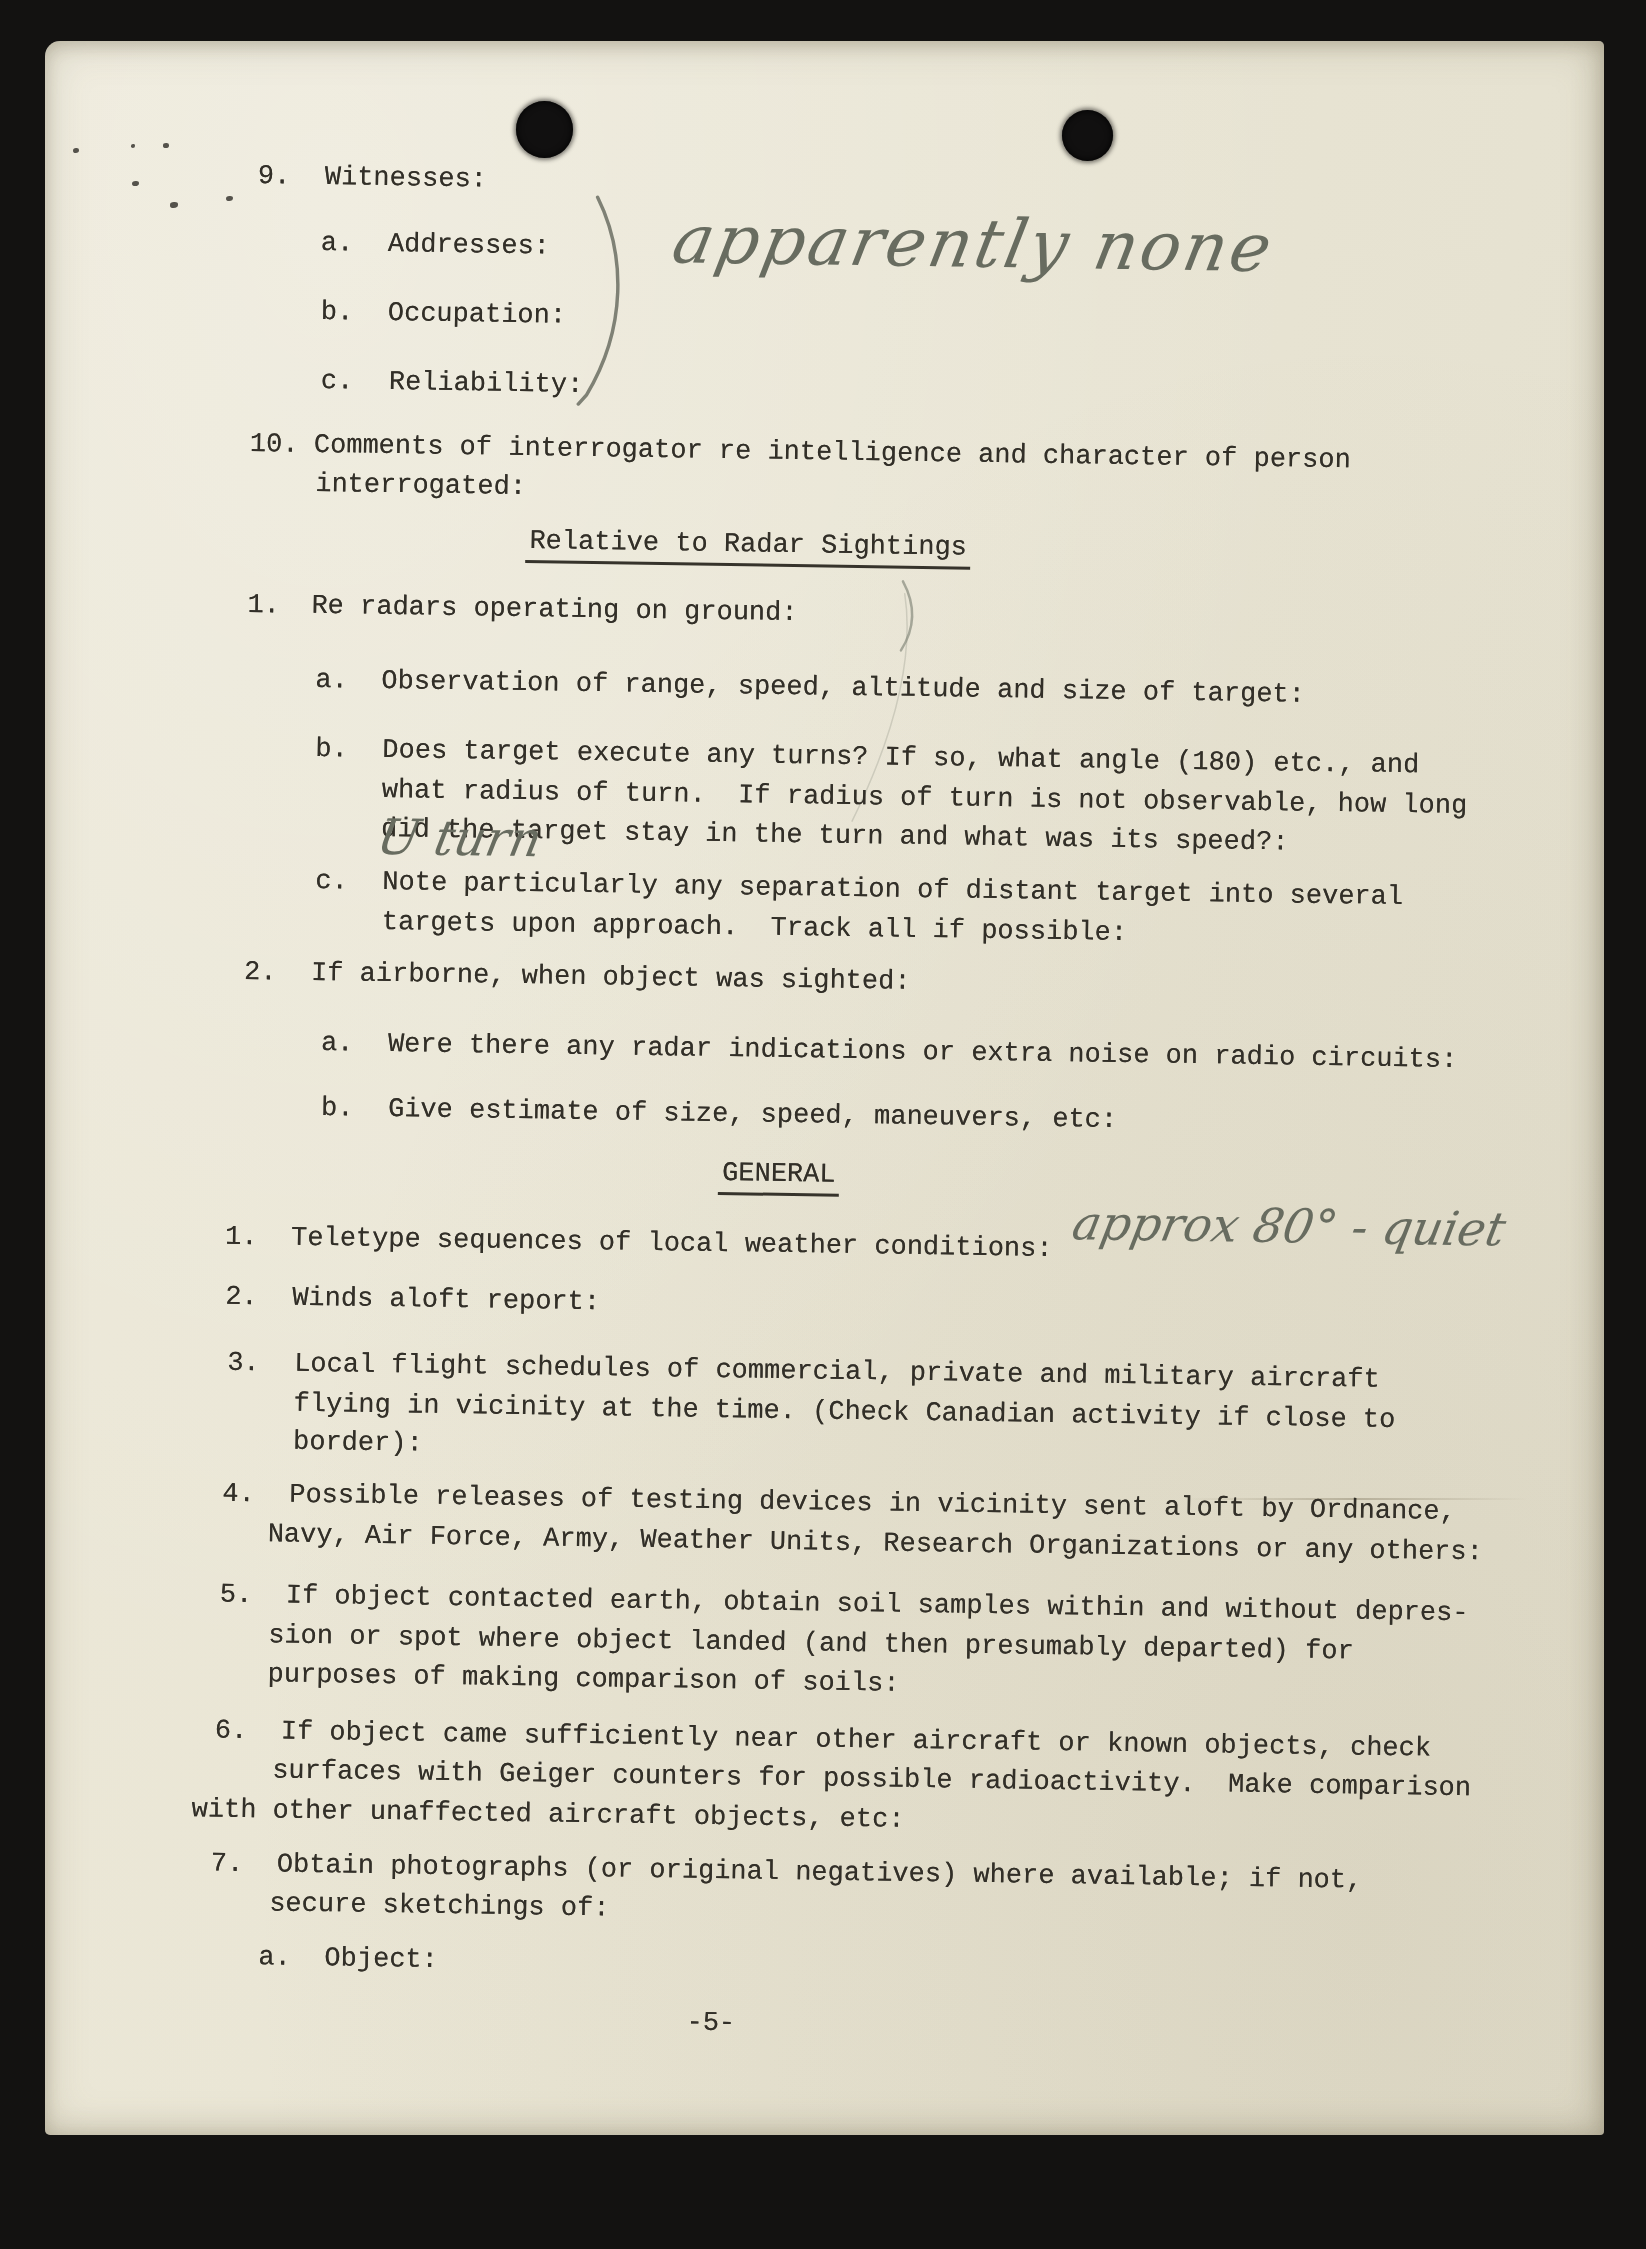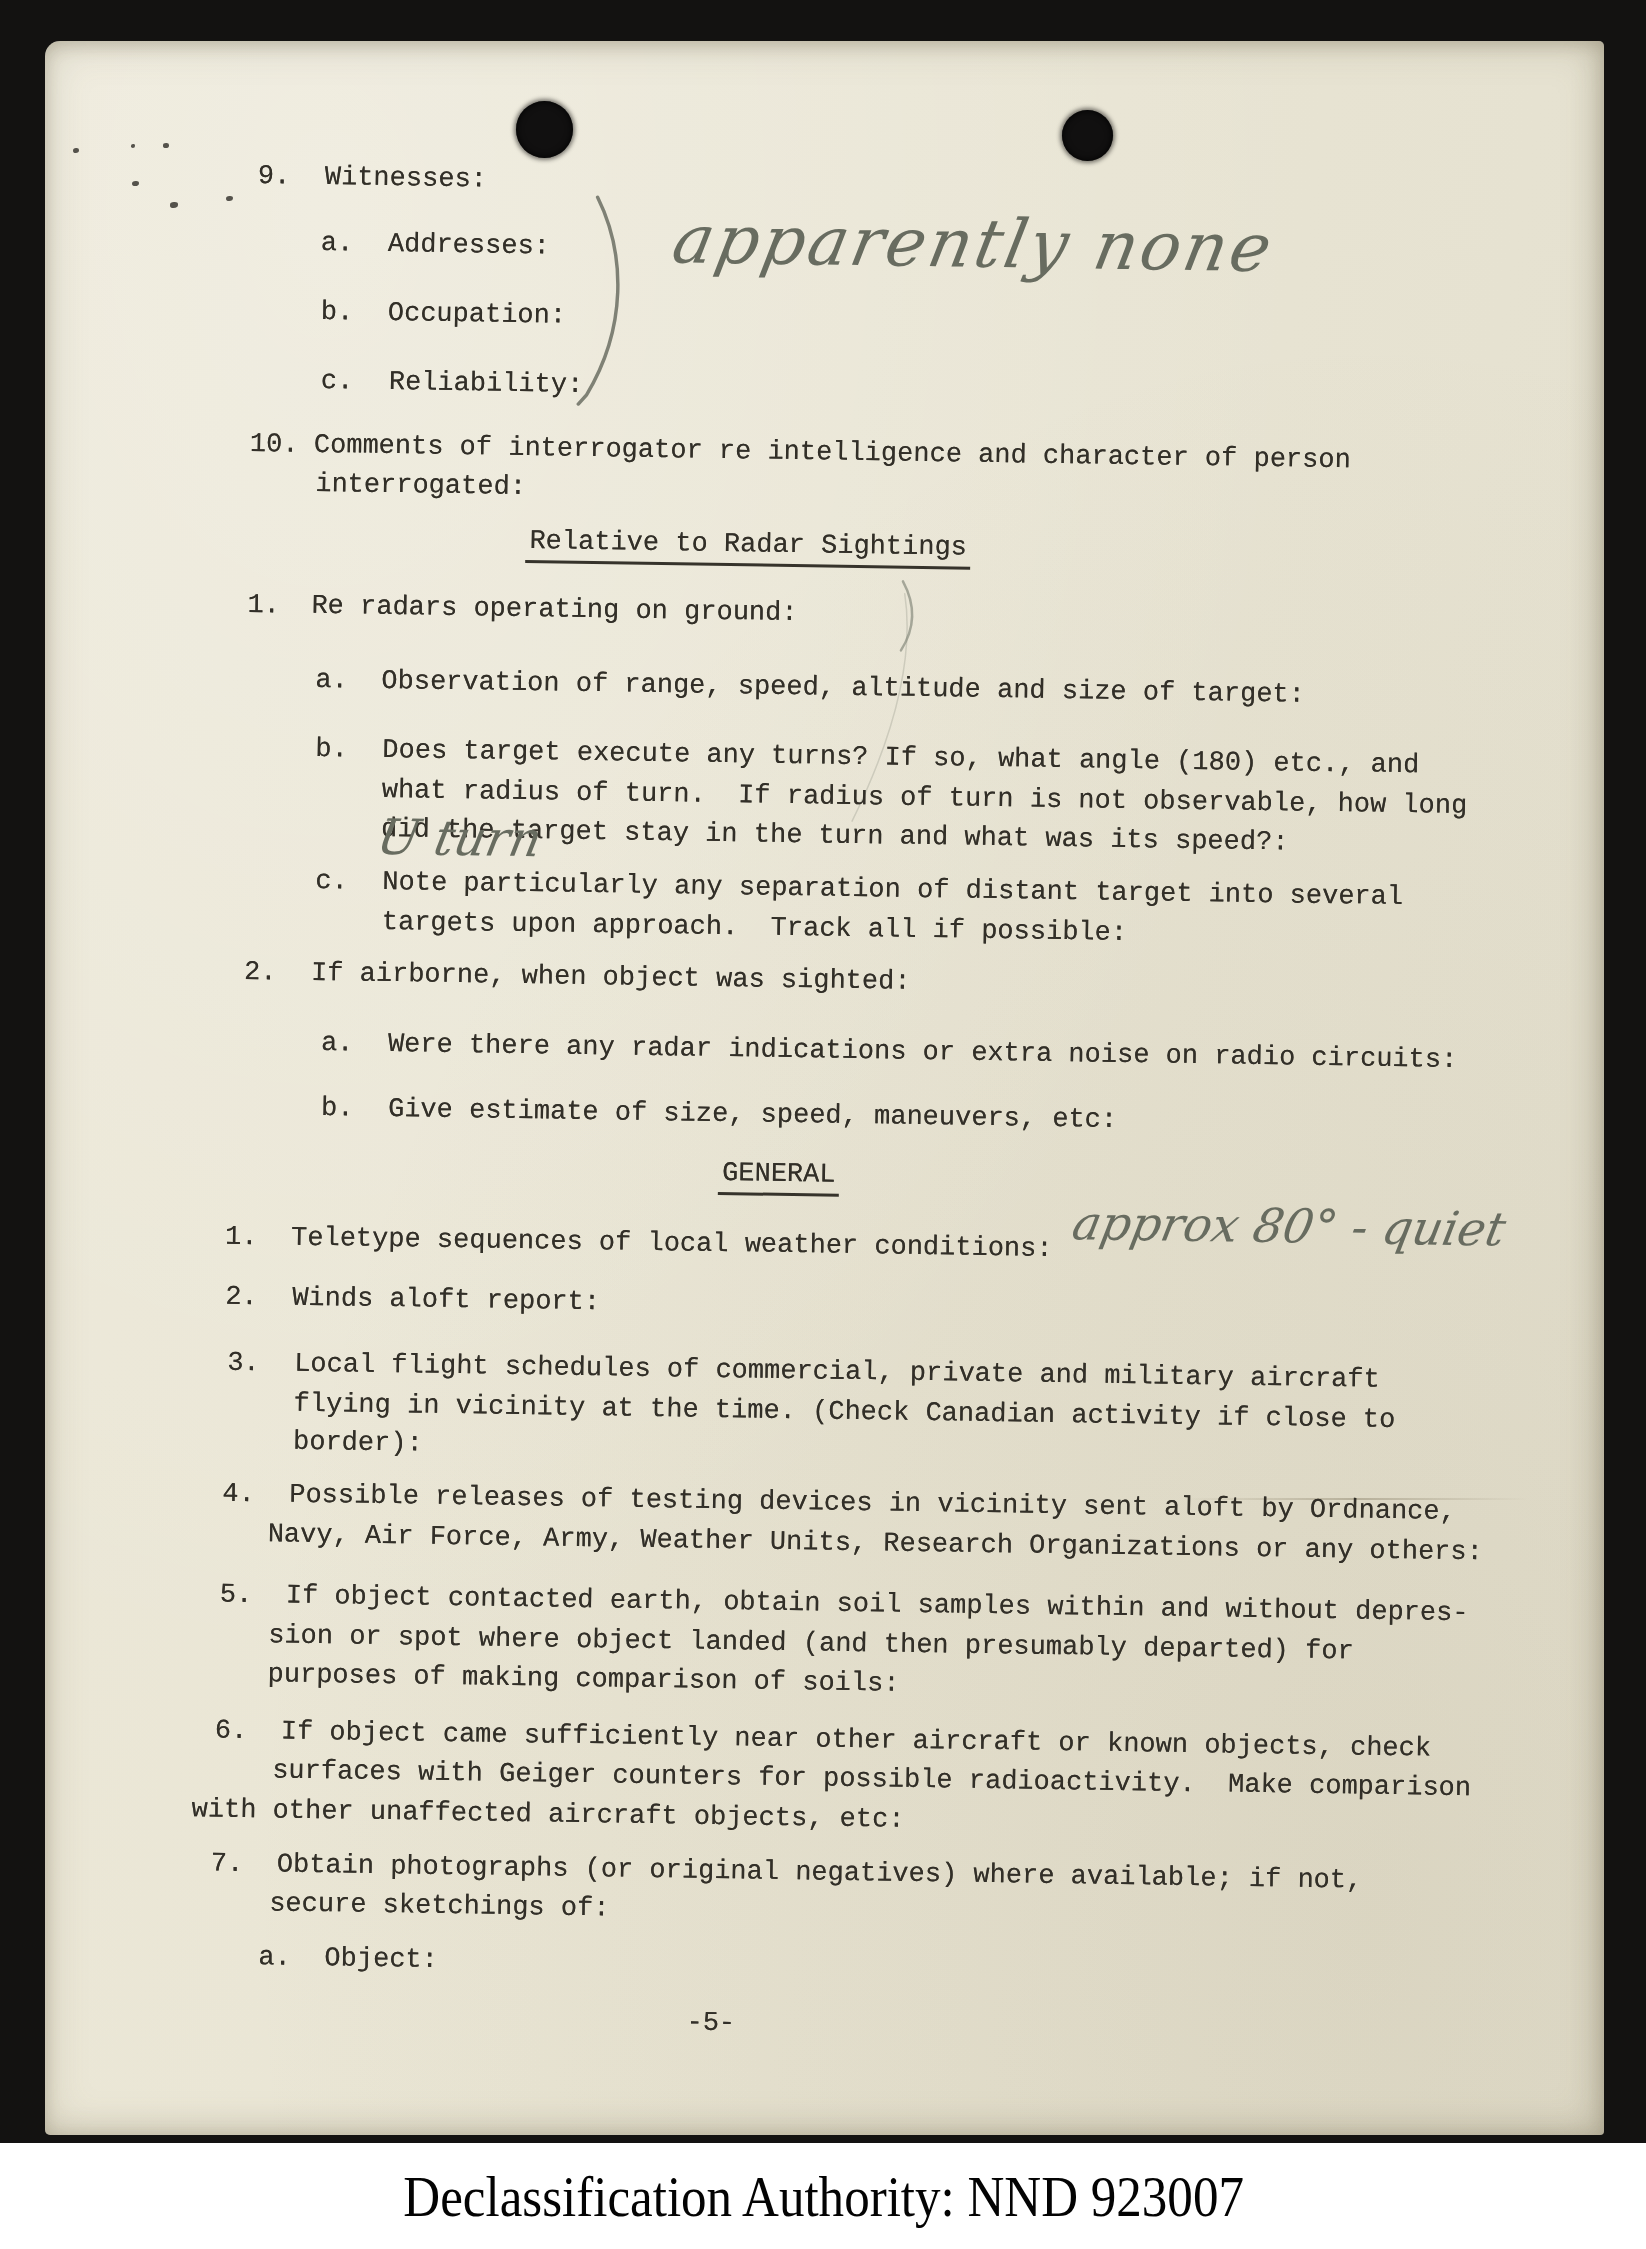--- a/index.html
+++ b/index.html
@@ -127,17 +127,14 @@
     <span class="t" style="left:236px;top:1850px;">7.</span>
     <span class="t" style="left:302px;top:1850px;">Obtain photographs (or original negatives) where available; if not,</span>
     <span class="t" style="left:295px;top:1889px;">secure sketchings of:</span>
 
     <span class="t" style="left:285px;top:1943px;">a.</span>
     <span class="t" style="left:351px;top:1943px;">Object:</span>
 
     <span class="t" style="left:714px;top:2002px;">-5-</span>
   </div>
 
-  <div class="strip">
-    <span>Declassification Authority: NND 923007</span>
-  </div>
 </div>
 
 
 </body></html>

